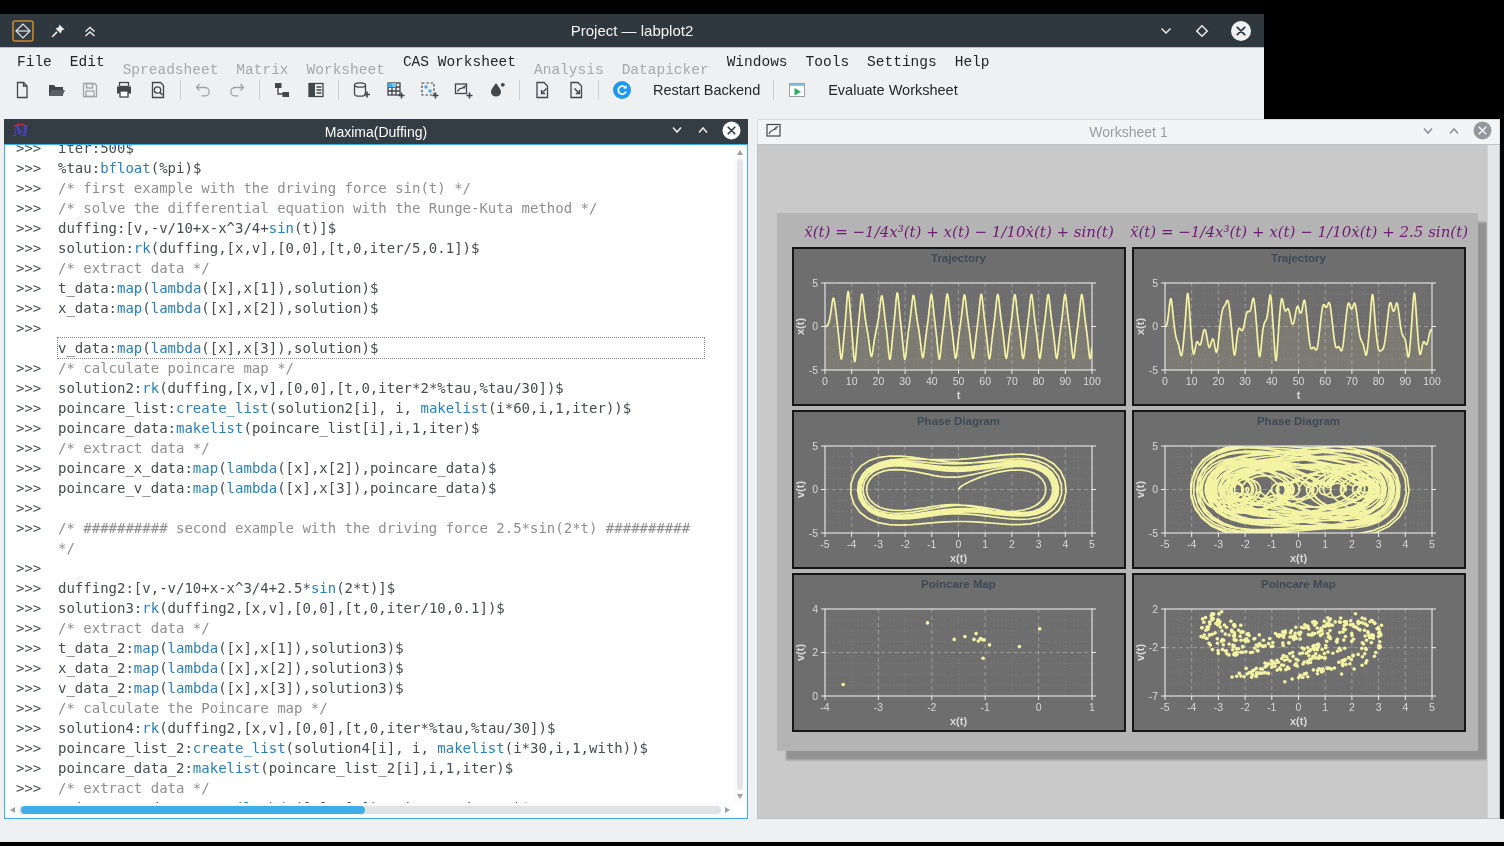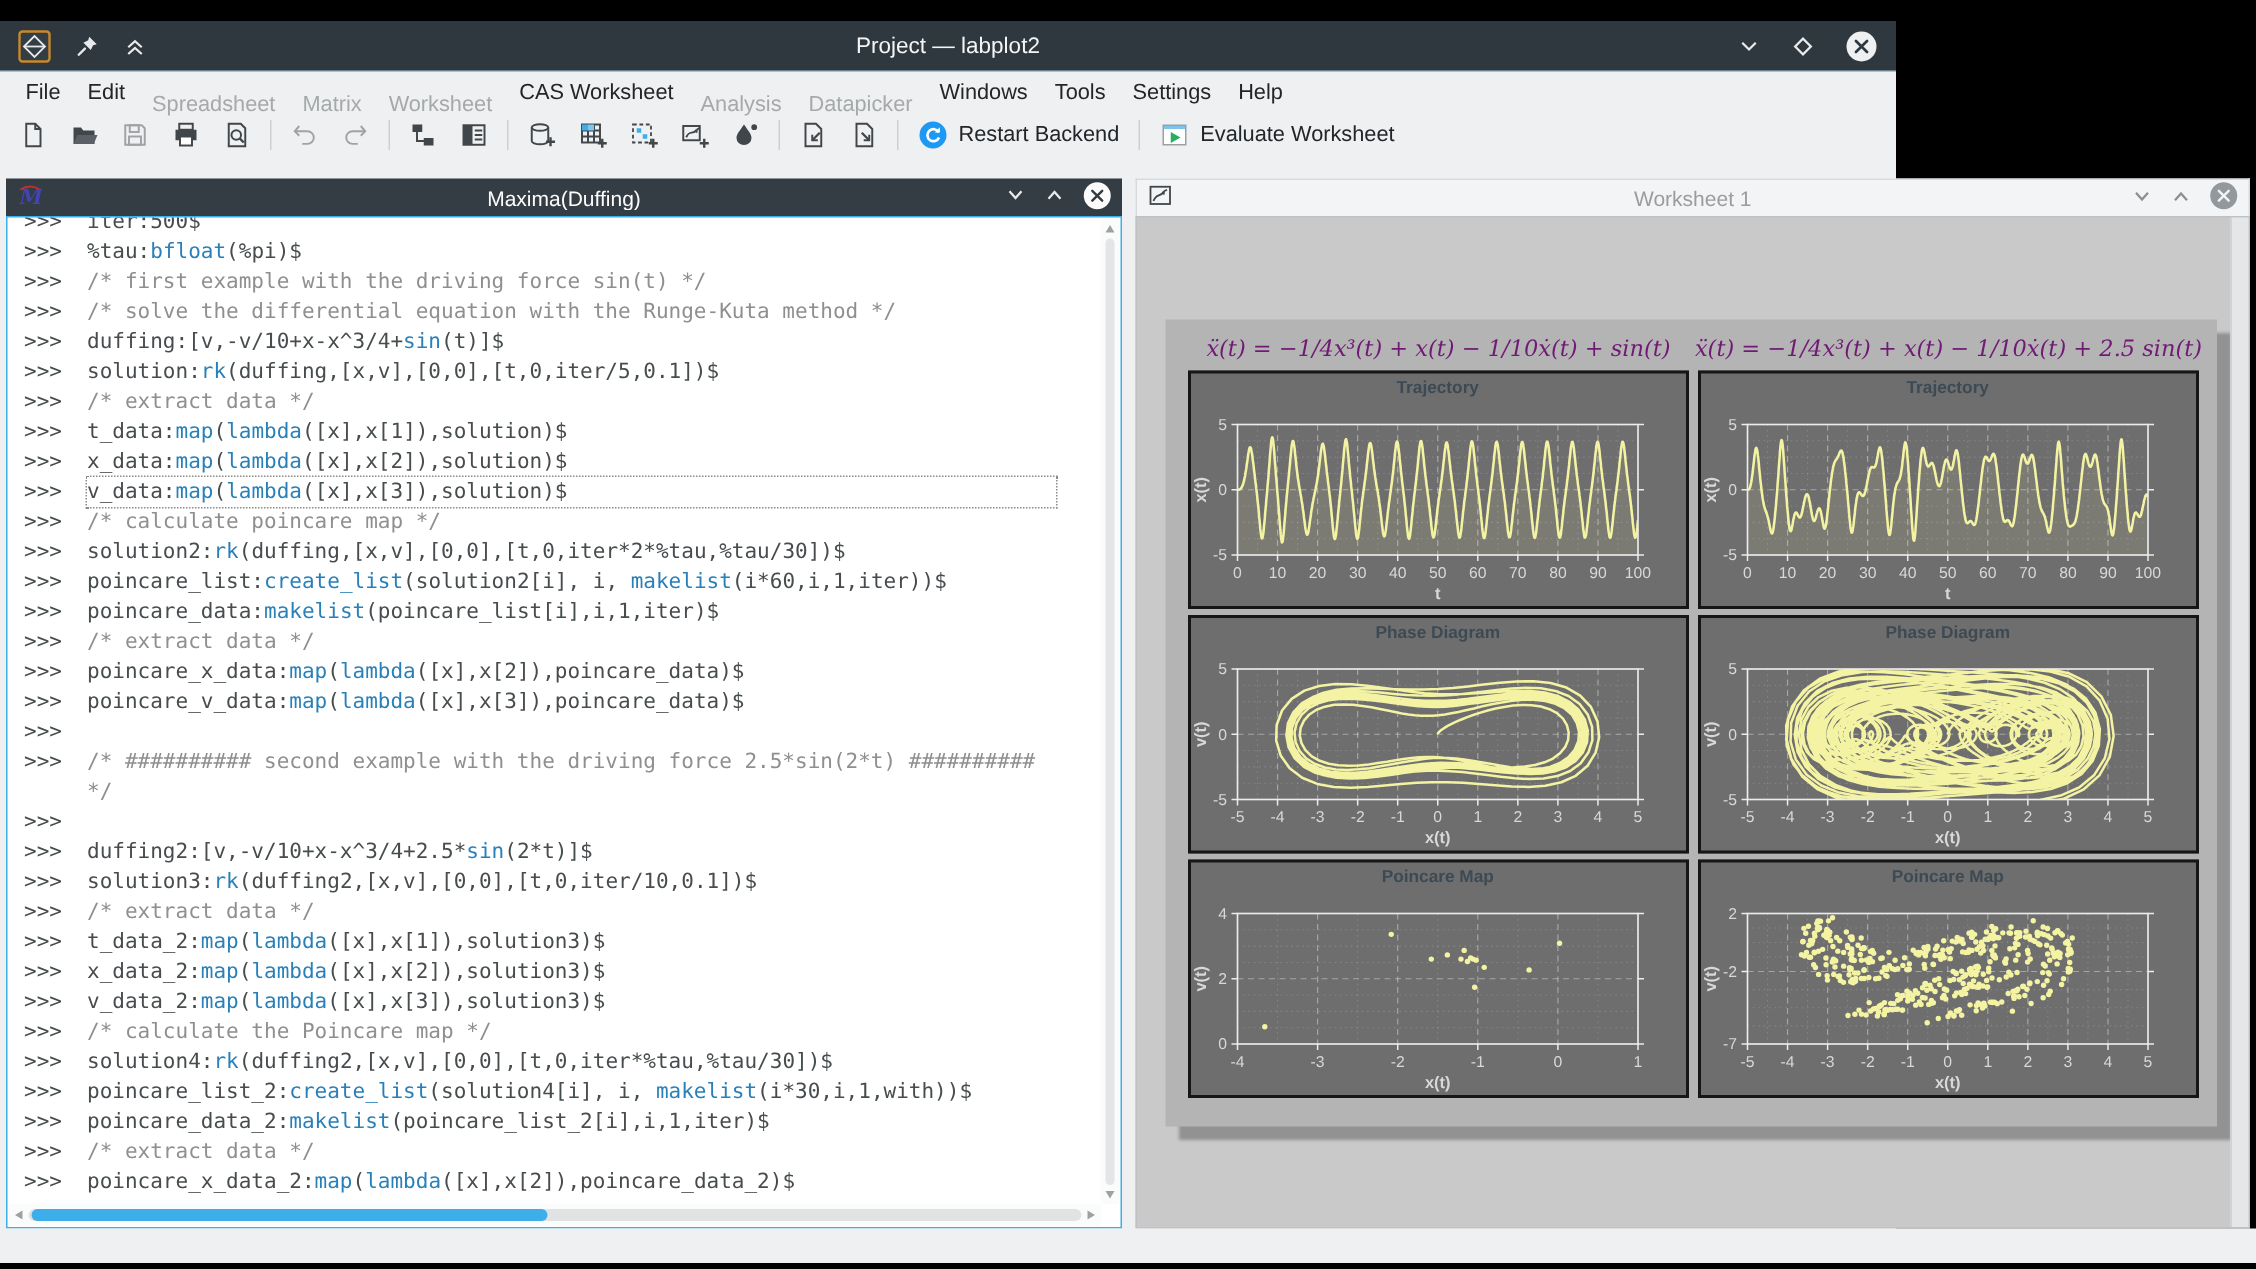--- a/index.html
+++ b/index.html
@@ -11,27 +11,27 @@
   .titlebar{position:relative;height:33px;background:#2f383e;border-bottom:1px solid #9fc6e0;
             display:flex;align-items:center;padding:0 12px;color:#fcfcfc;}
   .tb-left{display:flex;gap:16px;align-items:center;z-index:2;}
   .tb-title{position:absolute;left:0;right:0;text-align:center;font-size:15px;color:#f4f5f6;}
   .tb-controls{margin-left:auto;display:flex;gap:20px;align-items:center;z-index:2;}
   .tb-btn{display:flex;align-items:center;justify-content:center;}
 
   
   .menubar{height:27px;display:flex;align-items:center;padding:0 8px;font-size:14.5px;
            color:#232629;background:#eff0f1;}
-  .menu-item{padding:3px 9px;white-space:nowrap;}
+  .menu-item{padding:3px 9px;white-space:nowrap;font-family:Liberation Mono, monospace;}
   .menu-item.disabled{color:#a6a9ab;margin-top:16px;}
 
   
   .toolbar{height:30px;display:flex;align-items:center;padding:0 5px;background:#eff0f1;}
   .tool-btn{height:26px;min-width:28px;display:flex;align-items:center;justify-content:center;
-            border-radius:3px;gap:7px;padding:0 3px;}
+            border-radius:3px;gap:21px;padding:0 3px;}
   .tool-btn.labeled{padding:0 8px;font-size:14.5px;color:#232629;}
   .tool-btn.disabled{opacity:.45;}
   .tool-sep{width:1px;height:20px;background:#cdcfd1;margin:0 5px;flex:0 0 1px;}
 
   
   .main{position:absolute;top:105px;left:0;width:1504px;height:700px;display:flex;
         padding:0 4px;box-sizing:border-box;}
   .dock{display:flex;flex-direction:column;min-width:0;}
   .dock.left{width:744px;flex:0 0 744px;}
   .splitter{width:9px;flex:0 0 9px;}
@@ -46,21 +46,21 @@
   .dock.left .dock-content{background:#ffffff;border:1px solid #3daee9;}
   .dock.right .dock-content{background:#c9c9c9;border:1px solid #bfc2c4;}
 
   
   .code{position:absolute;left:0;top:0;right:13px;bottom:15px;overflow:hidden;
         font-family:"DejaVu Sans Mono",monospace;font-size:14px;color:#474c4e;padding-left:11px;}
   .lines{margin-top:-7px;}
   .line{display:flex;line-height:20px;}
   .prompt{flex:0 0 42px;}
   .src{flex:0 1 auto;max-width:646px;white-space:pre-wrap;word-break:break-word;}
-  .src.focus{outline:1px dotted #8a8a8a;outline-offset:0px;min-width:646px;}
+  .src.focus{outline:1px dotted #8a8a8a;outline-offset:0px;min-width:646px;margin-top:20px;}
   .k{color:#2980b9;}
   .c{color:#8f8f8f;}
 
   .vscroll{position:absolute;top:1px;right:1px;bottom:15px;width:12px;background:#fafbfb;}
   .vthumb{position:absolute;left:3px;width:6px;top:13px;bottom:13px;background:#e3e5e6;border-radius:3px;}
   .varrow{position:absolute;left:3px;width:0;height:0;border-left:3.5px solid transparent;border-right:3.5px solid transparent;}
   .varrow.up{top:4px;border-bottom:5px solid #9da1a4;}
   .varrow.down{bottom:4px;border-top:5px solid #9da1a4;}
   .hscroll{position:absolute;left:1px;right:13px;bottom:1px;height:14px;background:#fafbfb;
            display:flex;align-items:center;padding:0 4px;box-sizing:border-box;}

